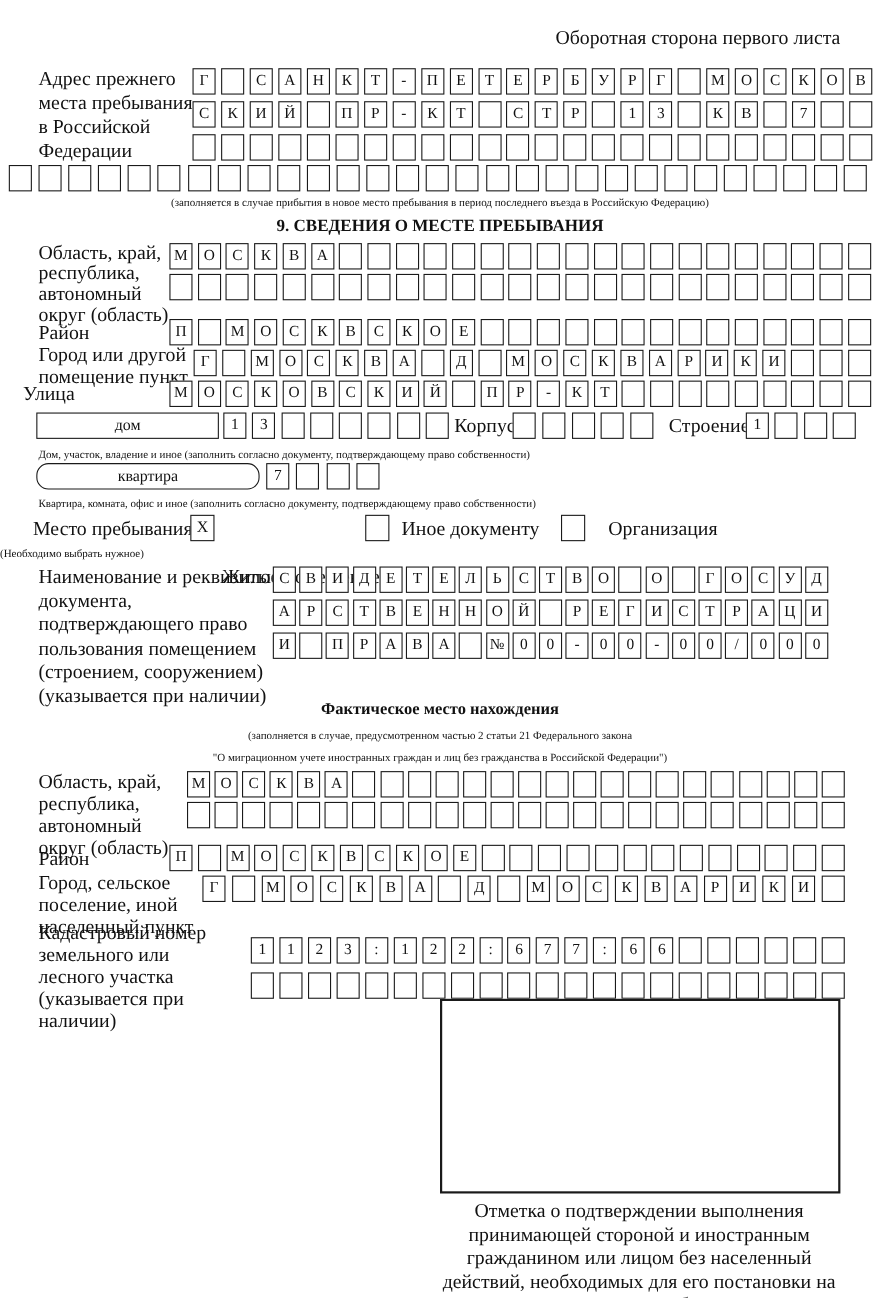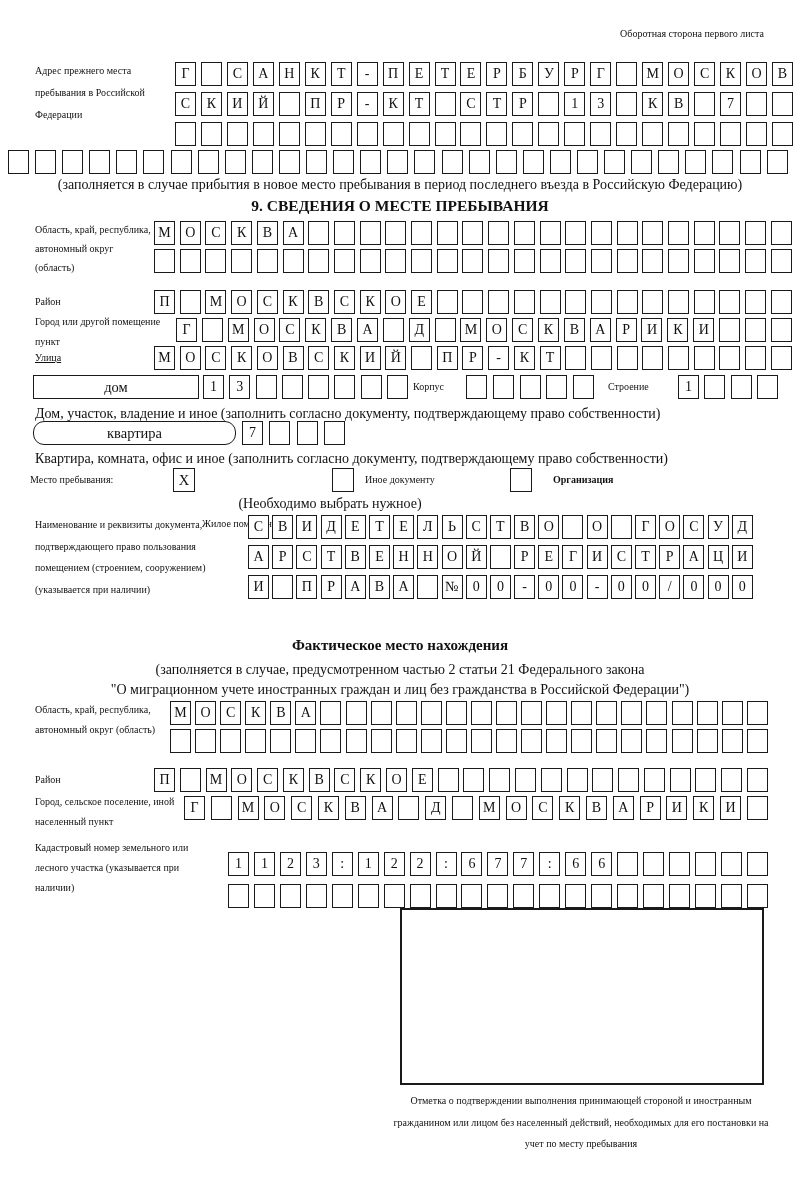--- a/index.html
+++ b/index.html
@@ -1,20 +1,20 @@
 <!DOCTYPE html>
 <html><head>
 <meta charset="utf-8">
 <style>
   html,body{margin:0;padding:0;background:#fff;}
   body{width:800px;height:1180px;position:relative;
        font-family:"Liberation Serif","DejaVu Serif",serif;color:#111;}
   .abs{position:absolute;}
-  .lbl{font-size:10px;line-height:20px;}
-  .note{font-size:14px;line-height:17px;}
+  .lbl{font-size:18px;line-height:20px;}
+  .note{font-size:10px;line-height:17px;}
   .center{text-align:center;width:800px;left:0;}
   .title{font-weight:bold;font-size:15.5px;}
   .cellrow{position:absolute;display:flex;justify-content:space-between;}
   .cell{flex:none;width:19px;height:22px;border:1.6px solid #1a1a1a;
         font-size:14px;line-height:22px;text-align:center;background:#fff;}
   .widebox{position:absolute;border:1.6px solid #1a1a1a;height:22px;
         font-size:14.5px;line-height:22px;text-align:center;background:#fff;}
   .checkbox{position:absolute;width:20px;height:22px;border:1.6px solid #1a1a1a;
         font-size:14.5px;line-height:22px;text-align:center;background:#fff;}
   .stampbox{position:absolute;border:2px solid #1a1a1a;background:#fff;}
@@ -244,21 +244,21 @@
     <span class="cell">А</span>
     <span class="cell">Р</span>
     <span class="cell">И</span>
     <span class="cell">К</span>
     <span class="cell">И</span>
     <span class="cell"></span>
     <span class="cell"></span>
     <span class="cell"></span>
   </div>
 
-<div class="abs lbl" style="left:35px;top:348px;text-decoration:underline;">Улица</div>
+<div class="abs lbl" style="left:21px;top:348px;">Улица</div>
 <div class="cellrow" style="left:154px;top:346px;width:638px;">
     <span class="cell">М</span>
     <span class="cell">О</span>
     <span class="cell">С</span>
     <span class="cell">К</span>
     <span class="cell">О</span>
     <span class="cell">В</span>
     <span class="cell">С</span>
     <span class="cell">К</span>
     <span class="cell">И</span>
@@ -316,22 +316,22 @@
     <span class="cell"></span>
   </div>
 <div class="abs note" style="left:35px;top:450px;width:740px;">Квартира, комната, офис и иное (заполнить согласно документу, подтверждающему право собственности)</div>
 
 <div class="abs lbl" style="left:30px;top:470px;">Место пребывания:</div>
 <div class="checkbox" style="left:173px;top:468px;">X</div>
 <div class="abs lbl" style="left:202px;top:470px;margin-top:44px;">Жилое помещение</div>
 <div class="checkbox" style="left:332px;top:468px;"></div>
 <div class="abs lbl" style="left:365px;top:470px;">Иное документу</div>
 <div class="checkbox" style="left:510px;top:468px;"></div>
-<div class="abs lbl" style="left:553px;top:470px;font-weight:bold;">Организация</div>
-<div class="abs note" style="left:0;top:495px;width:660px;text-align:center;">(Необходимо выбрать нужное)</div>
+<div class="abs lbl" style="left:553px;top:470px;">Организация</div>
+<div class="abs note" style="left:0;top:495px;width:660px;">(Необходимо выбрать нужное)</div>
 
 <div class="abs lbl" style="left:35px;top:514px;width:215px;line-height:21.5px;">Наименование и реквизиты документа, подтверждающего право пользования помещением (строением, сооружением) (указывается при наличии)</div>
 <div class="cellrow" style="left:248px;top:515px;width:505px;">
     <span class="cell">С</span>
     <span class="cell">В</span>
     <span class="cell">И</span>
     <span class="cell">Д</span>
     <span class="cell">Е</span>
     <span class="cell">Т</span>
     <span class="cell">Е</span>

